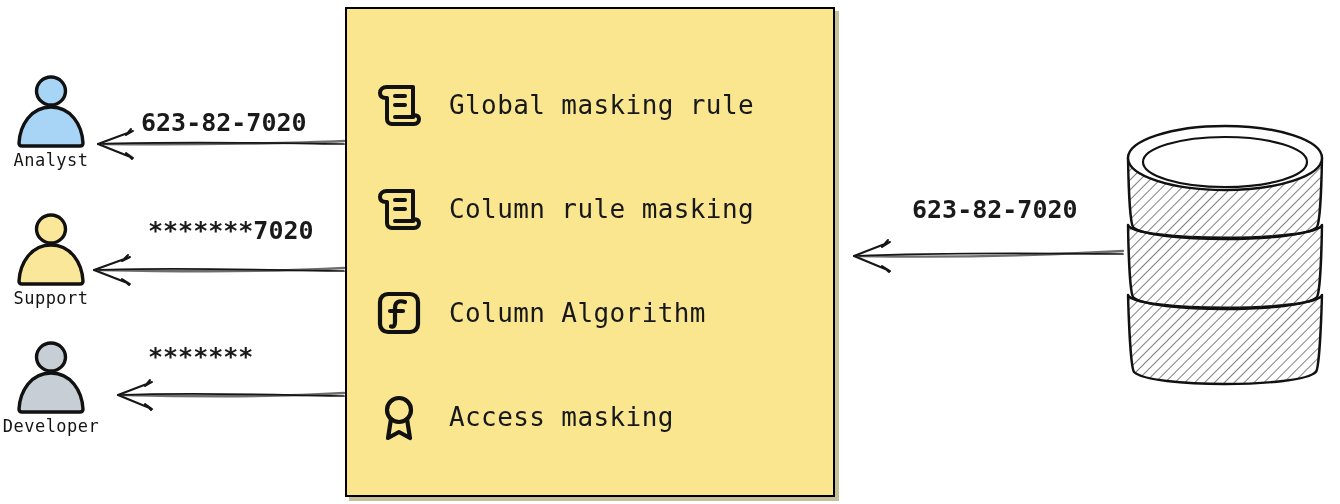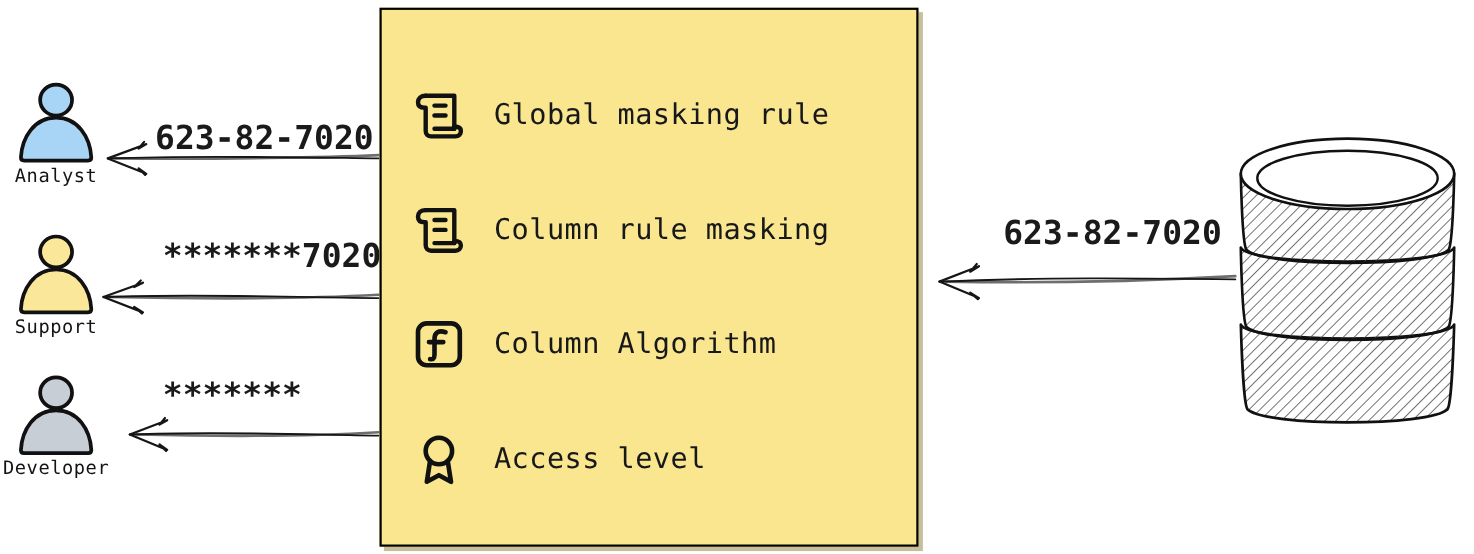--- a/index.html
+++ b/index.html
@@ -44,21 +44,21 @@
   }
 
   #actor-analyst   { left: -14px; top: 74px; }
   #actor-support   { left: -14px; top: 212px; }
   #actor-developer { left: -14px; top: 340px; }
 
   
   .arrow-label {
     position: absolute;
     font-family: "DejaVu Sans Mono", "Liberation Mono", monospace;
-    font-size: 30px;
+    font-size: 25px;
     font-weight: 700;
     color: #1a1a1a;
     letter-spacing: 0px;
     white-space: nowrap;
   }
   #label-analyst   { left: 141px; top: 108px; }
   #label-support   { left: 148px; top: 216px; }
   #label-developer { left: 148px; top: 342px; }
   #label-db        { left: 912px; top: 195px; }
 
@@ -209,21 +209,21 @@
           <line x1="15" y1="22" x2="28" y2="22" stroke="#111" stroke-width="4.2" stroke-linecap="round"></line>
         </svg>
         <div class="p-label">Column Algorithm</div>
       </div>
 
       <div class="policy-item">
         <svg class="p-icon" viewBox="0 0 48 48">
           <circle cx="24" cy="17" r="12" fill="none" stroke="#111" stroke-width="4.2"></circle>
           <path d="M16,26 L13,45 L24,39 L35,45 L32,26" fill="none" stroke="#111" stroke-width="4.2" stroke-linejoin="round" stroke-linecap="round"></path>
         </svg>
-        <div class="p-label">Access level</div>
+        <div class="p-label">Access masking</div>
       </div>
 
     </div>
   </div>
 
   <svg id="database" viewBox="0 0 210 275">
     <defs>
       <pattern id="hatch" width="7" height="7" patternTransform="rotate(45)" patternUnits="userSpaceOnUse">
         <line x1="0" y1="0" x2="0" y2="7" stroke="#4a4a4a" stroke-width="1.4"></line>
       </pattern>

